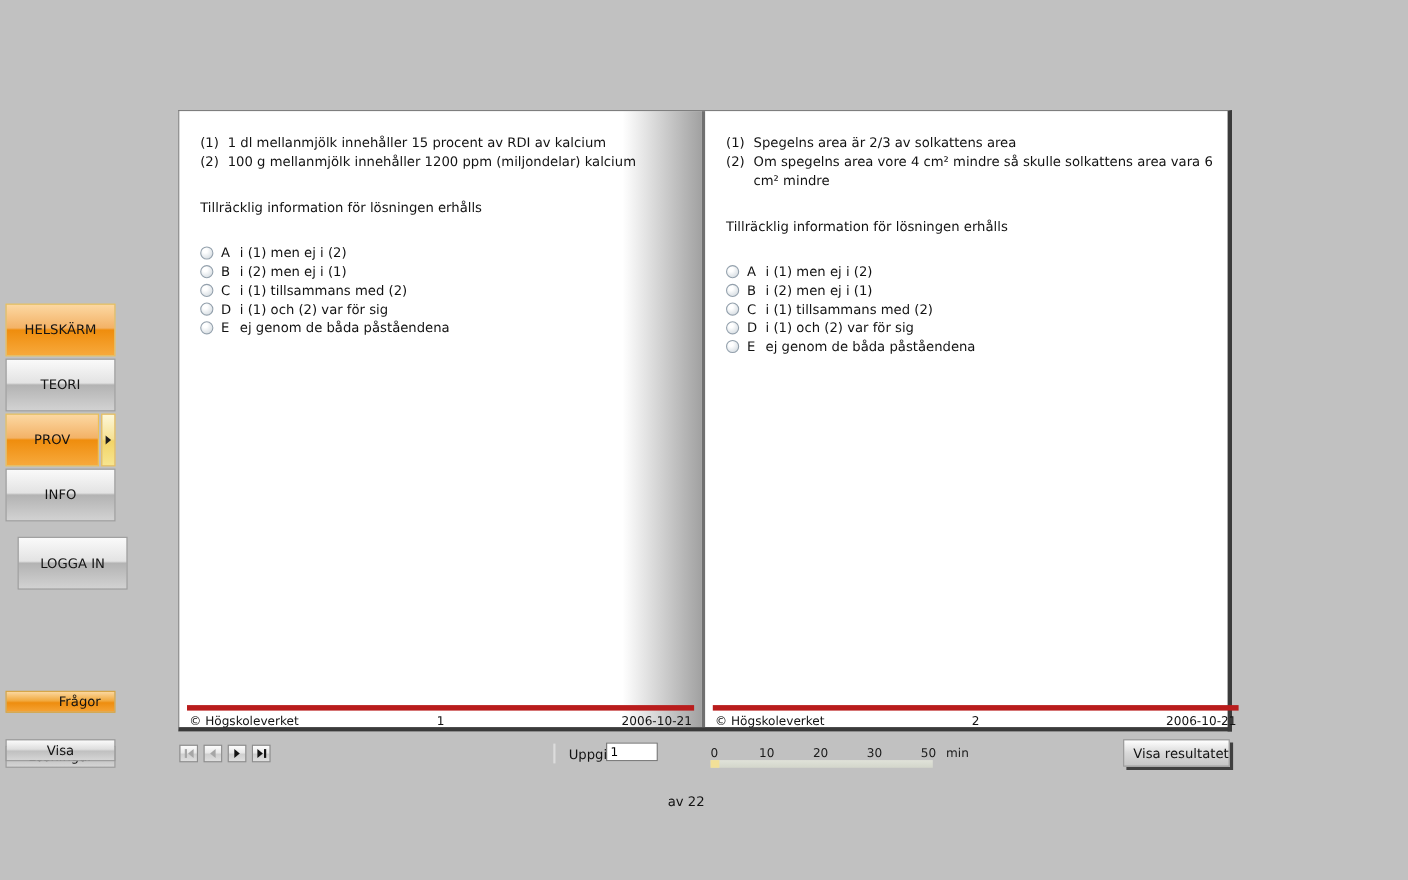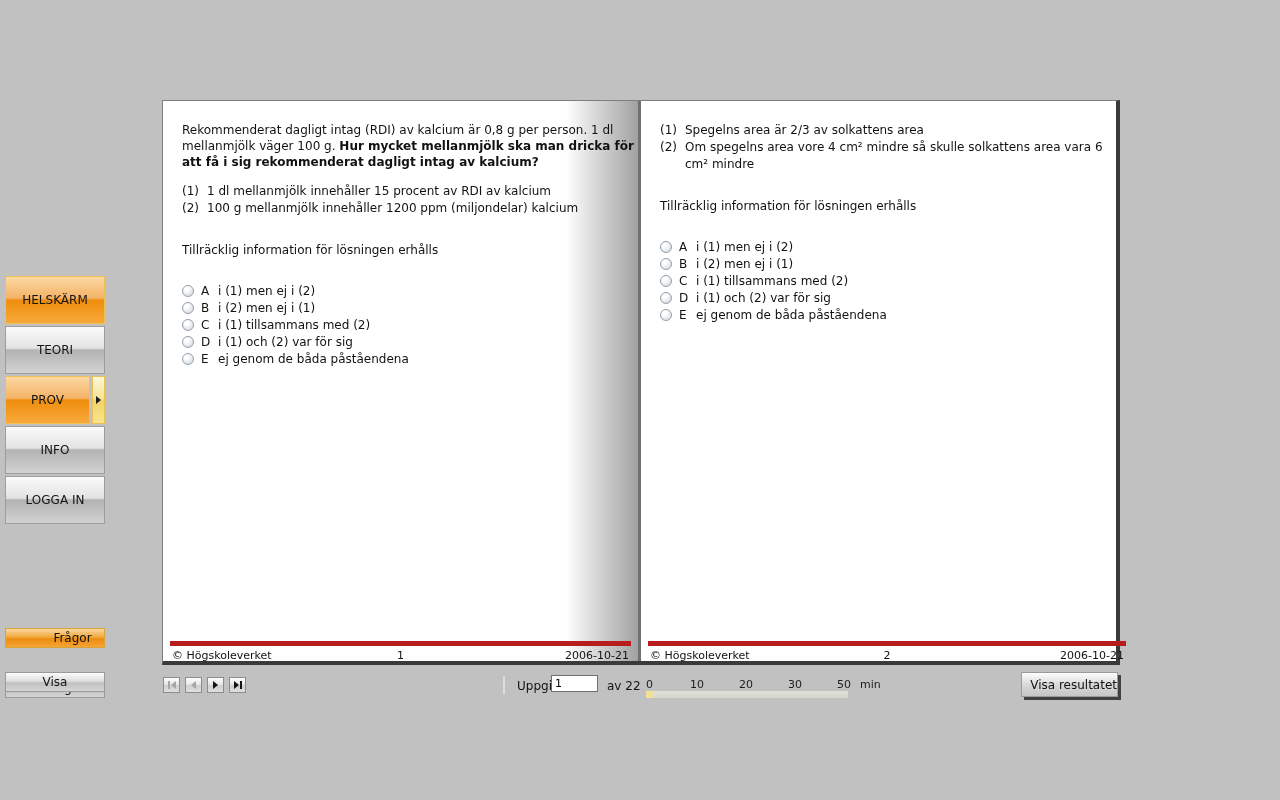--- a/index.html
+++ b/index.html
@@ -34,21 +34,21 @@
     flex:1; display:flex; align-items:center; justify-content:center;
     font-size:12px; cursor:pointer;
   }
   #row-prov .arrow-strip {
     width:13px; border:1px solid #eec053; cursor:pointer;
     background:linear-gradient(to bottom,#fdf7d8 0%,#f6e193 48%,#f2d467 52%,#f7e58f 100%);
     display:flex; align-items:center; justify-content:center;
   }
   .tri-right-sm { width:0; height:0; border-left:5px solid #1c1c1c; border-top:4px solid transparent; border-bottom:4px solid transparent; }
   #row-info     { top:426px; }
-  #btn-loggain  { top:476px; }
+  #btn-loggain  { top:488px;margin-left:11px; }
 
   
   .mode-btn {
     position:absolute; left:5px; width:100px; height:20px;
     display:flex; align-items:center; justify-content:center;
     font-size:12px; cursor:pointer;
   }
   .mode-orange {
     border:1px solid #d9a43a;
     background:linear-gradient(to bottom,#fbd79e 0%,#f1a93e 45%,#ee8d0f 55%,#f5a335 100%);
@@ -117,21 +117,21 @@
   #nav-next  { left:207px; } #nav-last { left:229px; }
   .tri-l { width:0; height:0; border-right:5px solid #141414; border-top:4px solid transparent; border-bottom:4px solid transparent; }
   .tri-r { width:0; height:0; border-left:5px solid #141414; border-top:4px solid transparent; border-bottom:4px solid transparent; }
   .nbar  { width:2px; height:8px; background:#141414; }
   .dis .tri-l { border-right-color:#a6a6a6; }
   .dis .nbar  { background:#a6a6a6; }
 
   .tb-sep { position:absolute; left:503px; top:676px; width:2px; height:18px; background:#dcdcdc; }
   .tb-label { position:absolute; font-size:12px; top:679px; }
   #lbl-uppgift { left:517px; }
-  #lbl-av      { left:607px; }
+  #lbl-av      { left:607px;margin-top:43px; }
   #task-input {
     position:absolute; left:551px; top:675px; width:47px; height:17px;
     border:1px solid #6f6f6f; font-size:11px; padding:1px 3px;
     font-family:"DejaVu Sans","Liberation Sans",sans-serif;
   }
 
   .tick { position:absolute; top:678px; font-size:11px; color:#1c1c1c; }
   #tick-0  { left:646px; } #tick-10 { left:690px; } #tick-20 { left:739px; }
   #tick-30 { left:788px; } #tick-40 { left:837px; } #tick-min{ left:860px; }
   .timebar {
@@ -180,21 +180,20 @@
   <span>Lösningar</span>
 </div>
 <div class="mode-btn mode-gray" id="btn-video">
   <span>Visa</span>
 </div>
 
 <div class="book">
 
   <div class="page page-left">
     <div class="page-content">
-      <p class="question"><span>Rekommenderat dagligt intag (RDI) av kalcium är 0,8 g per person. 1 dl mellanmjölk väger 100 g. </span><b>Hur mycket mellanmjölk ska man dricka för att få i sig rekommenderat dagligt intag av kalcium?</b></p>
       <div class="stmt">
         <span class="num">(1)</span>
         <span class="txt">1 dl mellanmjölk innehåller 15 procent av RDI av kalcium</span>
       </div>
       <div class="stmt">
         <span class="num">(2)</span>
         <span class="txt">100 g mellanmjölk innehåller 1200 ppm (miljondelar) kalcium</span>
       </div>
       <div class="prompt">Tillräcklig information för lösningen erhålls</div>
       <div class="options">

